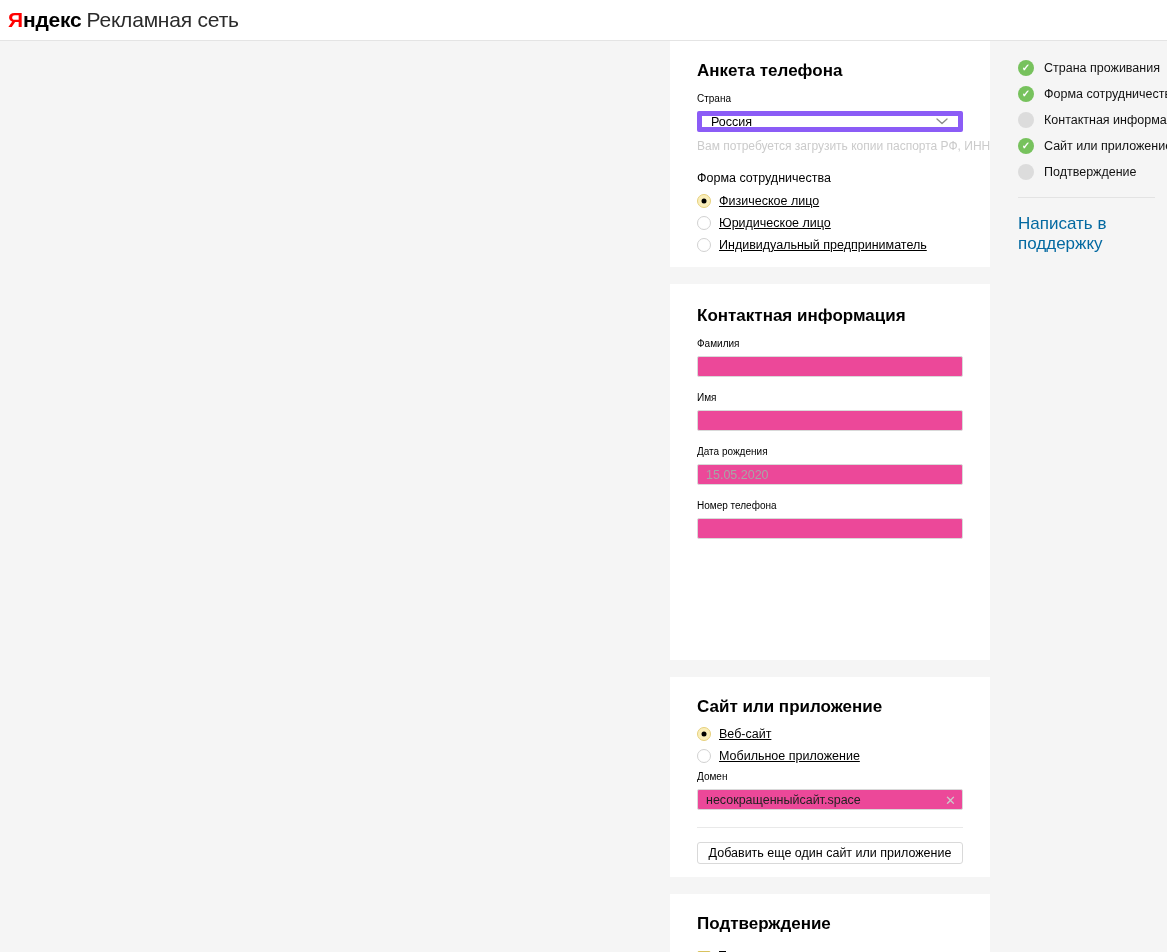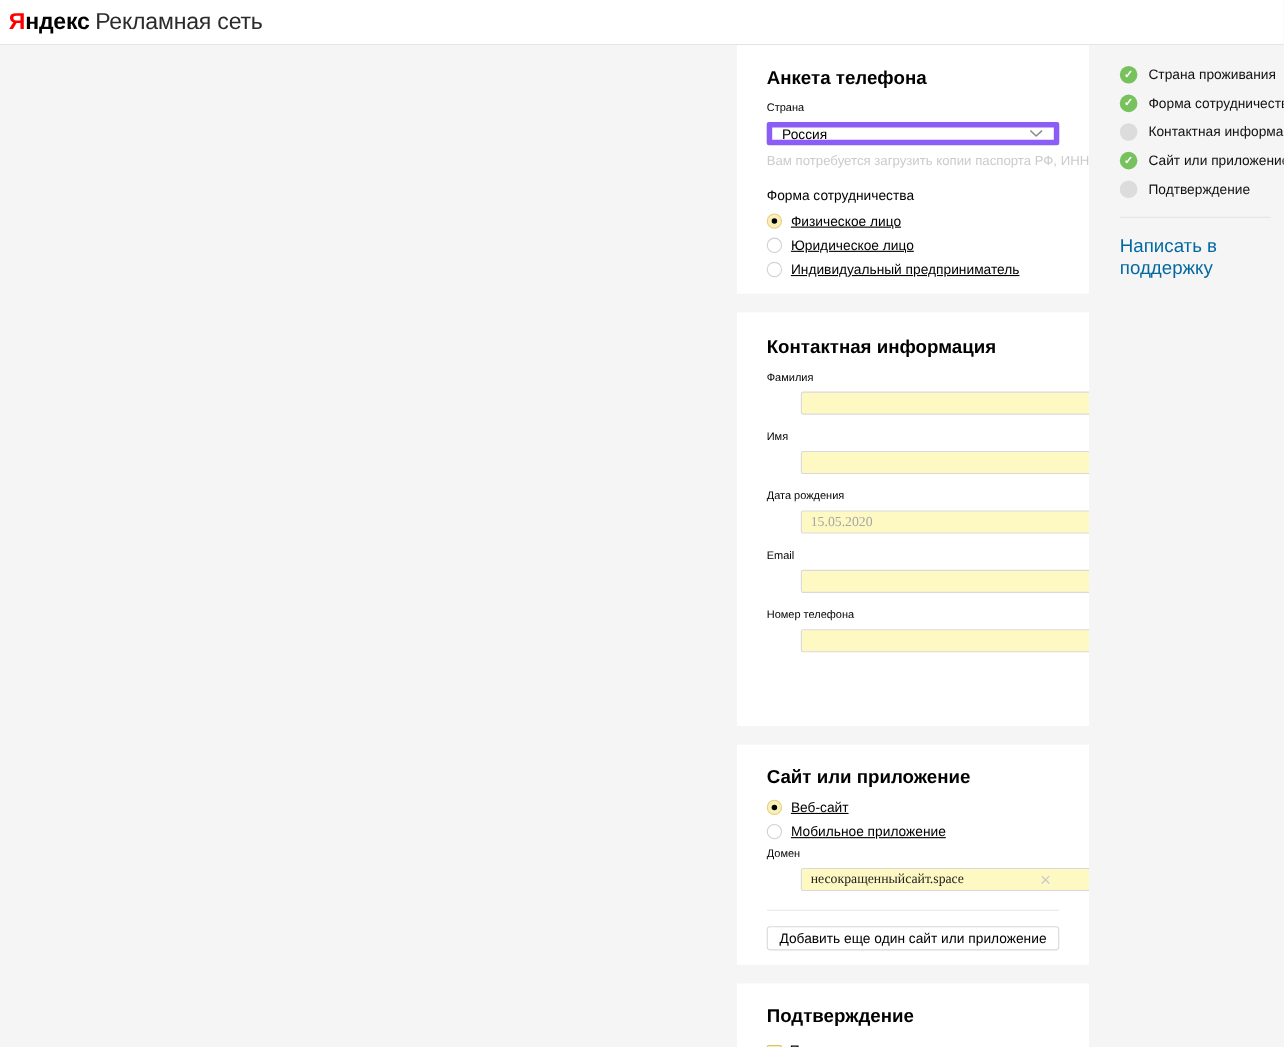--- a/index.html
+++ b/index.html
@@ -24,21 +24,21 @@
   .card-contact { height:376px; padding-top:22px; }
   .card-site { height:200px; }
   .card-confirm { flex:1; }
 
   .card-title { font-size:17px; font-weight:700; margin-bottom:12px; }
   .card-contact .card-title { margin-bottom:12px; }
 
   .field-label { font-size:10px; margin-bottom:7px; }
   .text-input { display:block; width:100%; height:21px; border:1px solid #d9d9d9;
     border-radius:2px; padding:0 8px; font-size:12.5px;
-    font-family:Liberation Serif, serif; color:#222; background:#fef9c3; outline:none;margin-left:31px; }
+    font-family:Liberation Sans, sans-serif; color:#222; background:#ec4899; outline:none; }
   .text-input::placeholder { color:#a6a6a6; opacity:1; }
   .field-group { margin-bottom:15px; }
 
   
   .select { width:100%; height:21px; border:5px solid #8b5cf6; border-radius:2px;
     background:#fff; display:flex; align-items:center; justify-content:space-between;
     padding:0 10px 0 9px; cursor:pointer; }
   .select-value { font-size:12.5px; }
   .hint { font-size:12px; color:#cbcbcb; margin-top:7px; white-space:nowrap; }
 
@@ -137,24 +137,20 @@
       </div>
       <div class="field-group">
         <div class="field-label">Имя</div>
         <input class="text-input" type="text" value="" style="">
       </div>
       <div class="field-group">
         <div class="field-label">Дата рождения</div>
         <input class="text-input" type="text" placeholder="15.05.2020" style="">
       </div>
       <div class="field-group">
-        <div class="field-label">Email</div>
-        <input class="text-input" type="text" value="" style="">
-      </div>
-      <div class="field-group">
         <div class="field-label">Номер телефона</div>
         <input class="text-input" type="text" value="" style="">
       </div>
     </div>
 
     <div class="card card-site">
       <div class="card-title" style="margin-bottom:10px;">Сайт или приложение</div>
 
       <div class="radio-row">
         <span class="radio checked"></span>

